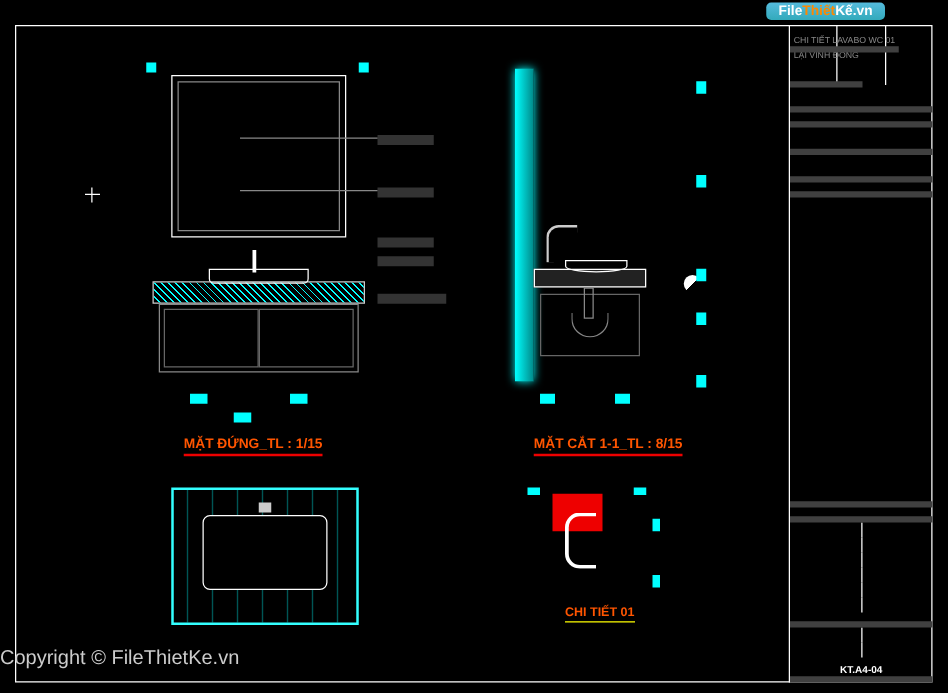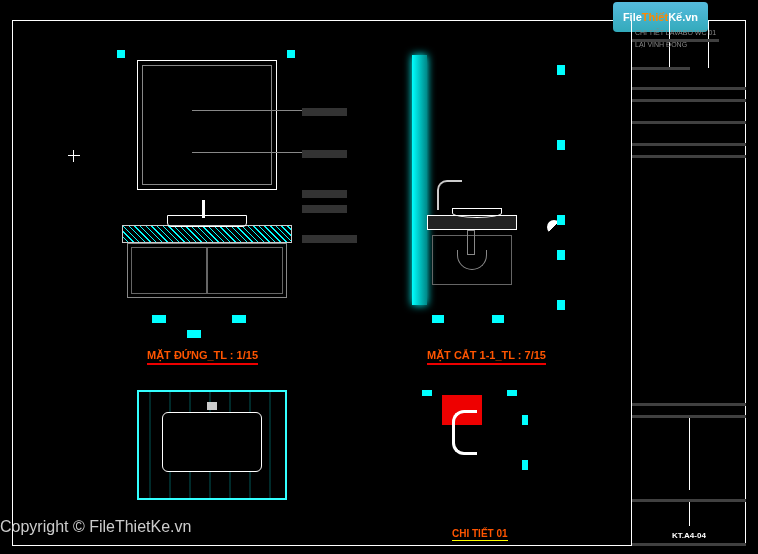--- a/index.html
+++ b/index.html
@@ -23,21 +23,21 @@
   position: absolute;
   top: 20px;
   right: 12px;
   bottom: 8px;
   width: 115px;
   border-left: 1px solid #fff;
   display: flex;
   flex-direction: column;
 }
 .title-cell {
-  border-bottom: 3px solid #404040;
+  border-bottom: 5px solid #404040;
   padding: 3px;
   font-size: 6px;
   color: #aaa;
   position: relative;
 }
 .title-cell-small { height: 12px; }
 .title-cell-med { height: 22px; }
 .title-cell-large { height: 50px; }
 .title-cell-row {
   height: 12px;
@@ -287,21 +287,21 @@
 }
 .annot-line {
   position: absolute;
   border-top: 1px solid #888;
 }
 .watermark-logo {
   position: absolute;
   top: 2px;
   right: 50px;
   width: 95px;
-  height: 30px;
+  height: 14px;
   background: linear-gradient(180deg, #5bd 0%, #3ab 100%);
   border-radius: 4px;
   font-size: 11px;
   font-weight: bold;
   color: #fff;
   display: flex;
   align-items: center;
   justify-content: center;
 }
 .watermark-logo .orange { color: #f80; }
@@ -400,39 +400,39 @@
 
   <div class="dim" style="top:45px; left:545px; width:8px; height:10px;"></div>
   <div class="dim" style="top:120px; left:545px; width:8px; height:10px;"></div>
   <div class="dim" style="top:195px; left:545px; width:8px; height:10px;"></div>
   <div class="dim" style="top:230px; left:545px; width:8px; height:10px;"></div>
   <div class="dim" style="top:280px; left:545px; width:8px; height:10px;"></div>
   <div class="dim" style="top:295px; left:420px; width:12px; height:8px;"></div>
   <div class="dim" style="top:295px; left:480px; width:12px; height:8px;"></div>
 
   <div class="view" style="top:325px; left:415px;">
-    <span class="view-label underline-red">MẶT CẮT 1-1_TL : 7/15</span>
+    <span class="view-label underline-red">MẶT CẮT 1-1_TL : 8/15</span>
   </div>
 
   <div class="plan">
     <div class="counter-plan"></div>
     <div class="basin-plan"></div>
     <div class="faucet-plan"></div>
   </div>
 
   <div class="detail">
     <div class="detail-red"></div>
     <div class="detail-hook"></div>
   </div>
   <div class="dim" style="top:370px; left:410px; width:10px; height:6px;"></div>
   <div class="dim" style="top:370px; left:495px; width:10px; height:6px;"></div>
   <div class="dim" style="top:395px; left:510px; width:6px; height:10px;"></div>
   <div class="dim" style="top:440px; left:510px; width:6px; height:10px;"></div>
 
-  <div class="view" style="top:460px; left:440px;margin-top:43px;">
+  <div class="view" style="top:460px; left:440px;">
     <span class="view-label underline-yellow" style="color:#ff5500; font-size:10px;">CHI TIẾT 01</span>
   </div>
 
 </div>
 
 <div class="title-block">
   <div class="title-cell-row">
       <div></div>
       <div></div>
       <div></div>

